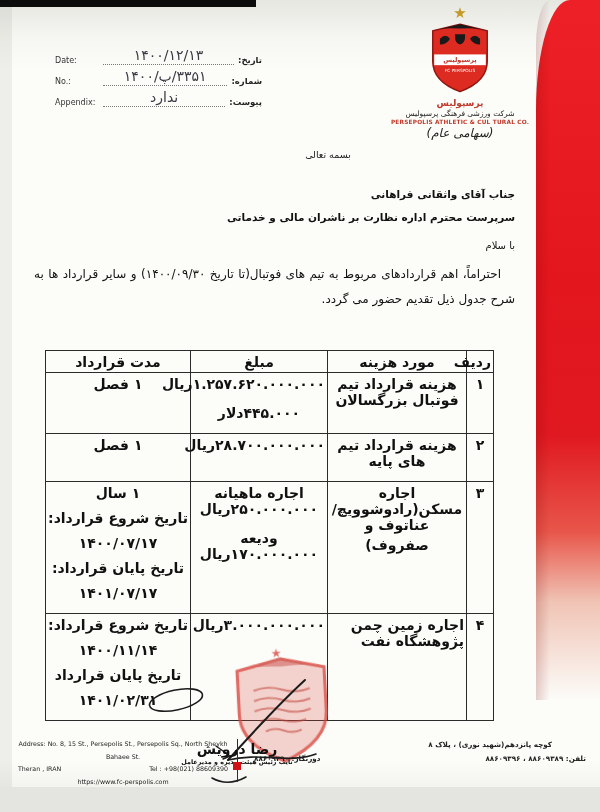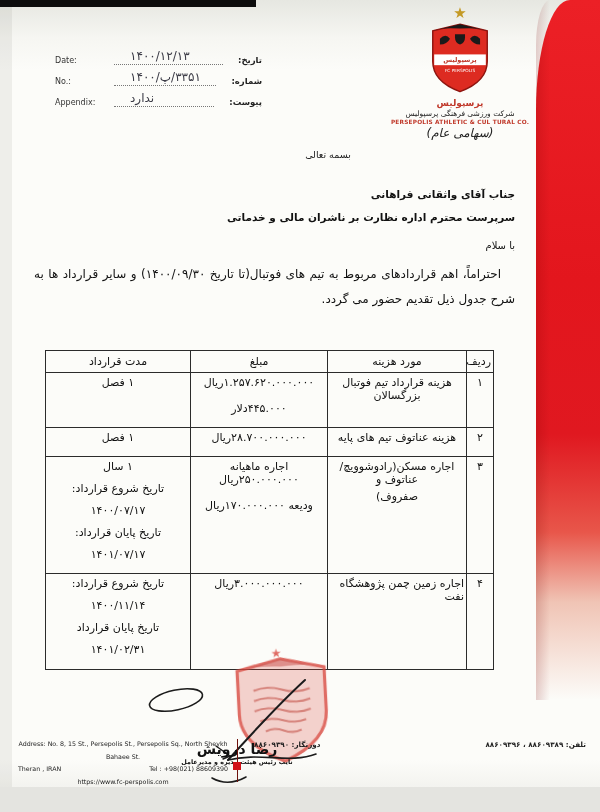--- a/index.html
+++ b/index.html
@@ -18,24 +18,24 @@
   .ribbon {
     position:absolute; top:0; right:0; width:64px; height:700px;
     background:linear-gradient(180deg,#ec2026 0%,#e3161d 40%,#e01820 62%,#e8564a 76%,rgba(230,150,125,0.55) 86%,rgba(240,228,218,0) 100%);
     border-top-left-radius:34px 110px;
   }
   .ribbon::after{content:""; position:absolute; left:0; top:0; width:14px; height:100%;
     background:linear-gradient(90deg,rgba(120,0,0,0.18),rgba(120,0,0,0)); border-top-left-radius:34px 110px;}
 
   
   .href-fields { position:absolute; left:55px; top:52px; width:207px; }
-  .hfield { display:flex; align-items:flex-end; gap:15px; margin-bottom:8px; }
+  .hfield { display:flex; align-items:flex-end; gap:4px; margin-bottom:8px; }
   .hfield .en { font-size:8px; color:#333; min-width:44px; }
   .hfield .dots { flex:1; border-bottom:1px dotted #777; position:relative; height:13px; }
-  .hfield .dots .val { position:absolute; left:16px; bottom:1px; width:100%; text-align:left; font-size:12px; color:#3a3a45; direction:rtl; }
+  .hfield .dots .val { position:absolute; left:0; bottom:1px; width:100%; text-align:center; font-size:14px; color:#3a3a45; direction:rtl; }
   .hfield .fa { font-size:8.5px; font-weight:bold; color:#222; direction:rtl; }
 
   
   .logo { position:absolute; right:70px; top:6px; width:140px; text-align:center; }
   .logo .star { color:#c49a26; font-size:15px; line-height:14px; }
   .logo svg { display:block; margin:0 auto; }
   .logo .name-fa { font-size:9px; font-weight:bold; color:#c0392b; margin-top:2px; }
   .logo .co-fa { font-size:7.5px; color:#222; margin-top:1px; }
   .logo .co-en { font-size:5.8px; font-weight:bold; color:#c0392b; margin-top:1px; letter-spacing:0.2px; }
   .logo .co-type { font-size:12px; color:#222; margin-top:1px;font-style:italic; }
@@ -45,21 +45,21 @@
   
   .letter { position:absolute; left:34px; right:85px; top:188px; direction:rtl; color:#111; }
   .letter .recipient { font-weight:bold; font-size:10.5px; margin-bottom:11px; }
   .letter .rtitle { font-weight:bold; font-size:10.5px; margin-bottom:17px; }
   .letter .subject { font-weight:bold; font-size:10.5px; margin-bottom:15px; }
   .letter .salam { font-size:10px; margin-bottom:11px; }
   .letter .body { font-size:12px; line-height:25px; text-align:justify; text-indent:14px; }
 
   
   table.contracts { position:absolute; left:45px; top:350px; width:448px; border-collapse:collapse; direction:rtl; table-layout:fixed; }
-  table.contracts th, table.contracts td { border:1px solid #2b2b2b; font-size:11px; font-weight:normal; color:#111; vertical-align:top; padding:3px 2px; }
+  table.contracts th, table.contracts td { border:1px solid #2b2b2b; font-size:14px; font-weight:bold; color:#111; vertical-align:top; padding:3px 2px; }
   table.contracts th { text-align:center; height:22px; vertical-align:middle; padding:2px; }
   col.c-row { width:27px; } col.c-exp { width:139px; } col.c-amt { width:137px; } col.c-dur { width:145px; }
   td.rowno { text-align:center; }
   td.exp, td.amt, td.dur { text-align:center; }
   td.exp-right { text-align:right; padding-right:6px; }
   tr.r1 { height:52px; } tr.r2 { height:27px; } tr.r3 { height:110px; } tr.r4 { height:96px; }
   .cline { margin-bottom:9px; }
   .cline.tight { margin-bottom:4px; }
   .cline.sp { margin-bottom:13px; }
 
@@ -170,21 +170,21 @@
         <div class="cline sp">۱.۲۵۷.۶۲۰.۰۰۰.۰۰۰ریال</div>
         <div class="cline">۴۴۵.۰۰۰دلار</div>
       </td>
       <td class="dur">
             <div class="cline">۱ فصل</div>
           </td>
     </tr>
     <tr class="r2">
       <td class="rowno">۲</td>
       <td class="exp">
-            <div class="cline">هزینه عناتوف تیم های پایه</div>
+            <div class="cline">هزینه قرارداد تیم های پایه</div>
           </td>
       <td class="amt">
             <div class="cline">۲۸.۷۰۰.۰۰۰.۰۰۰ریال</div>
           </td>
       <td class="dur">
             <div class="cline">۱ فصل</div>
           </td>
     </tr>
     <tr class="r3">
       <td class="rowno">۳</td>
@@ -258,19 +258,20 @@
   <div class="footer-en">
     <div class="l1">Address: No. 8, 15 St., Persepolis St., Persepolis Sq., North Sheykh Bahaee St.</div>
     <div class="l2">
       <span>Theran , IRAN</span>
       <span>Tel : +98(021) 88609390</span>
     </div>
     <div class="l3">https://www.fc-perspolis.com</div>
   </div>
 
   <div class="footer-fa">
+    <div class="l2">کوچه پانزدهم(شهید نوری) ، پلاک ۸</div>
     <div class="l3">
       <span>تلفن: ۸۸۶۰۹۳۸۹ ، ۸۸۶۰۹۳۹۶</span>
       <span>دورنگار: ۸۸۶۰۹۳۹۰</span>
     </div>
   </div>
 
 </div>
 
 </body></html>

